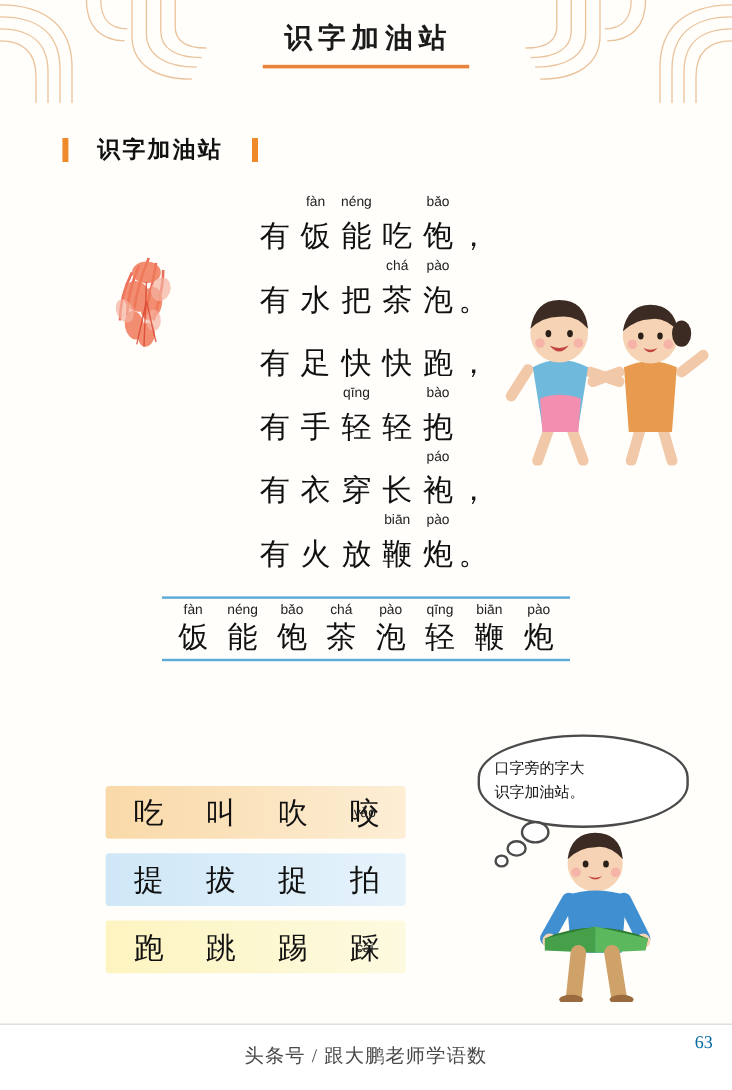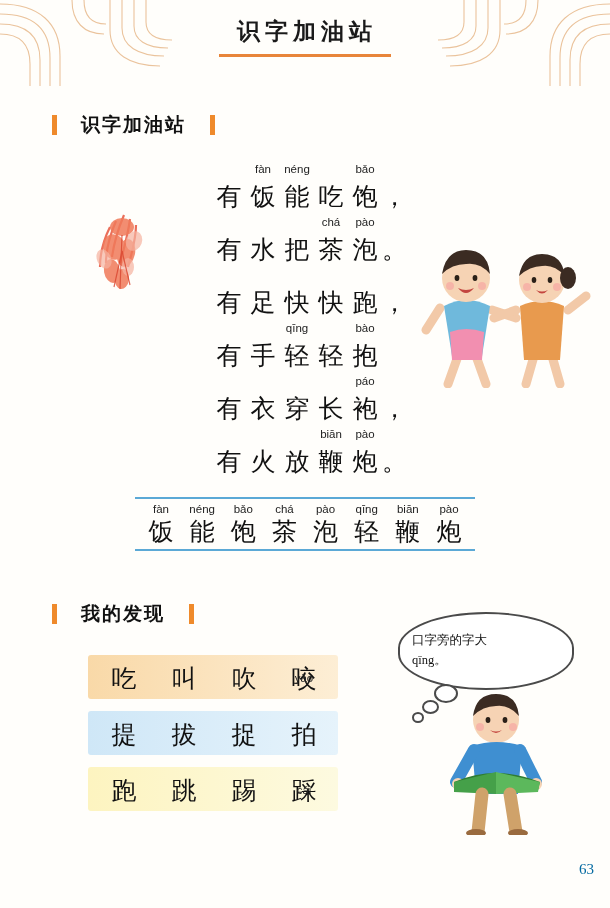--- a/index.html
+++ b/index.html
@@ -455,25 +455,20 @@
           <div class="py">biān</div>
           <div class="hz">鞭</div>
         </div>
         <div class="ws-item">
           <div class="py">pào</div>
           <div class="hz">炮</div>
         </div>
       </div>
   </div>
 
-  <div class="section-head" id="sec2">
-    <span class="bar"></span>
-    <span class="txt">我的发现</span>
-    <span class="bar right"></span>
-  </div>
 
   <div class="disc">
     <div class="disc-row r1" id="dr0">
         <span class="hz">吃</span>
         <span class="hz">叫</span>
         <span class="hz">吹</span>
         <span class="hz">咬<span class="py">yǎo</span></span>
       </div>
     <div class="disc-row r2" id="dr1">
         <span class="hz">提</span>
@@ -489,21 +484,21 @@
       </div>
   </div>
 
   <div class="bubble">
     <div class="body"></div>
     <div class="tail1"></div>
     <div class="tail2"></div>
     <div class="tail3"></div>
     <div class="txt">
       <div>口字旁的字大</div>
-      <div>qīng。</div>
+      <div>识字加油站。</div>
     </div>
   </div>
 
   <div class="illus" id="boy">
     <svg width="120" height="145" viewBox="0 0 120 145">
       <circle cx="58" cy="30" r="23" fill="#f6d3b4"></circle>
       <path d="M35 26 Q38 4 58 4 Q79 4 81 26 Q70 14 58 16 Q45 16 35 26 Z" fill="#3b2b22"></path>
       <ellipse cx="50" cy="30" rx="2.4" ry="3" fill="#2a2018"></ellipse>
       <ellipse cx="67" cy="30" rx="2.4" ry="3" fill="#2a2018"></ellipse>
       <path d="M52 40 Q58 46 64 40 Q58 43 52 40 Z" fill="#c3453f"></path>
@@ -517,15 +512,18 @@
       <path d="M16 92 Q58 74 102 92 L100 100 Q58 84 18 100 Z" fill="#2f7c33"></path>
       <path d="M16 92 L58 82 L58 104 L16 102 Z" fill="#45a049"></path>
       <path d="M58 82 L102 92 L100 102 L58 104 Z" fill="#5cb85c"></path>
       <path d="M44 104 L40 142" stroke="#cfa26a" stroke-width="13" stroke-linecap="round" fill="none"></path>
       <path d="M72 104 L78 142" stroke="#cfa26a" stroke-width="13" stroke-linecap="round" fill="none"></path>
       <ellipse cx="38" cy="143" rx="10" ry="4" fill="#9a6b3f"></ellipse>
       <ellipse cx="80" cy="143" rx="10" ry="4" fill="#9a6b3f"></ellipse>
     </svg>
   </div>
 
+  <div class="footer">
+    <div class="ftxt">头条号 / 跟大鹏老师学语数</div>
+  </div>
   <div class="page-num">63</div>
 
 </div>
 
 </body></html>

